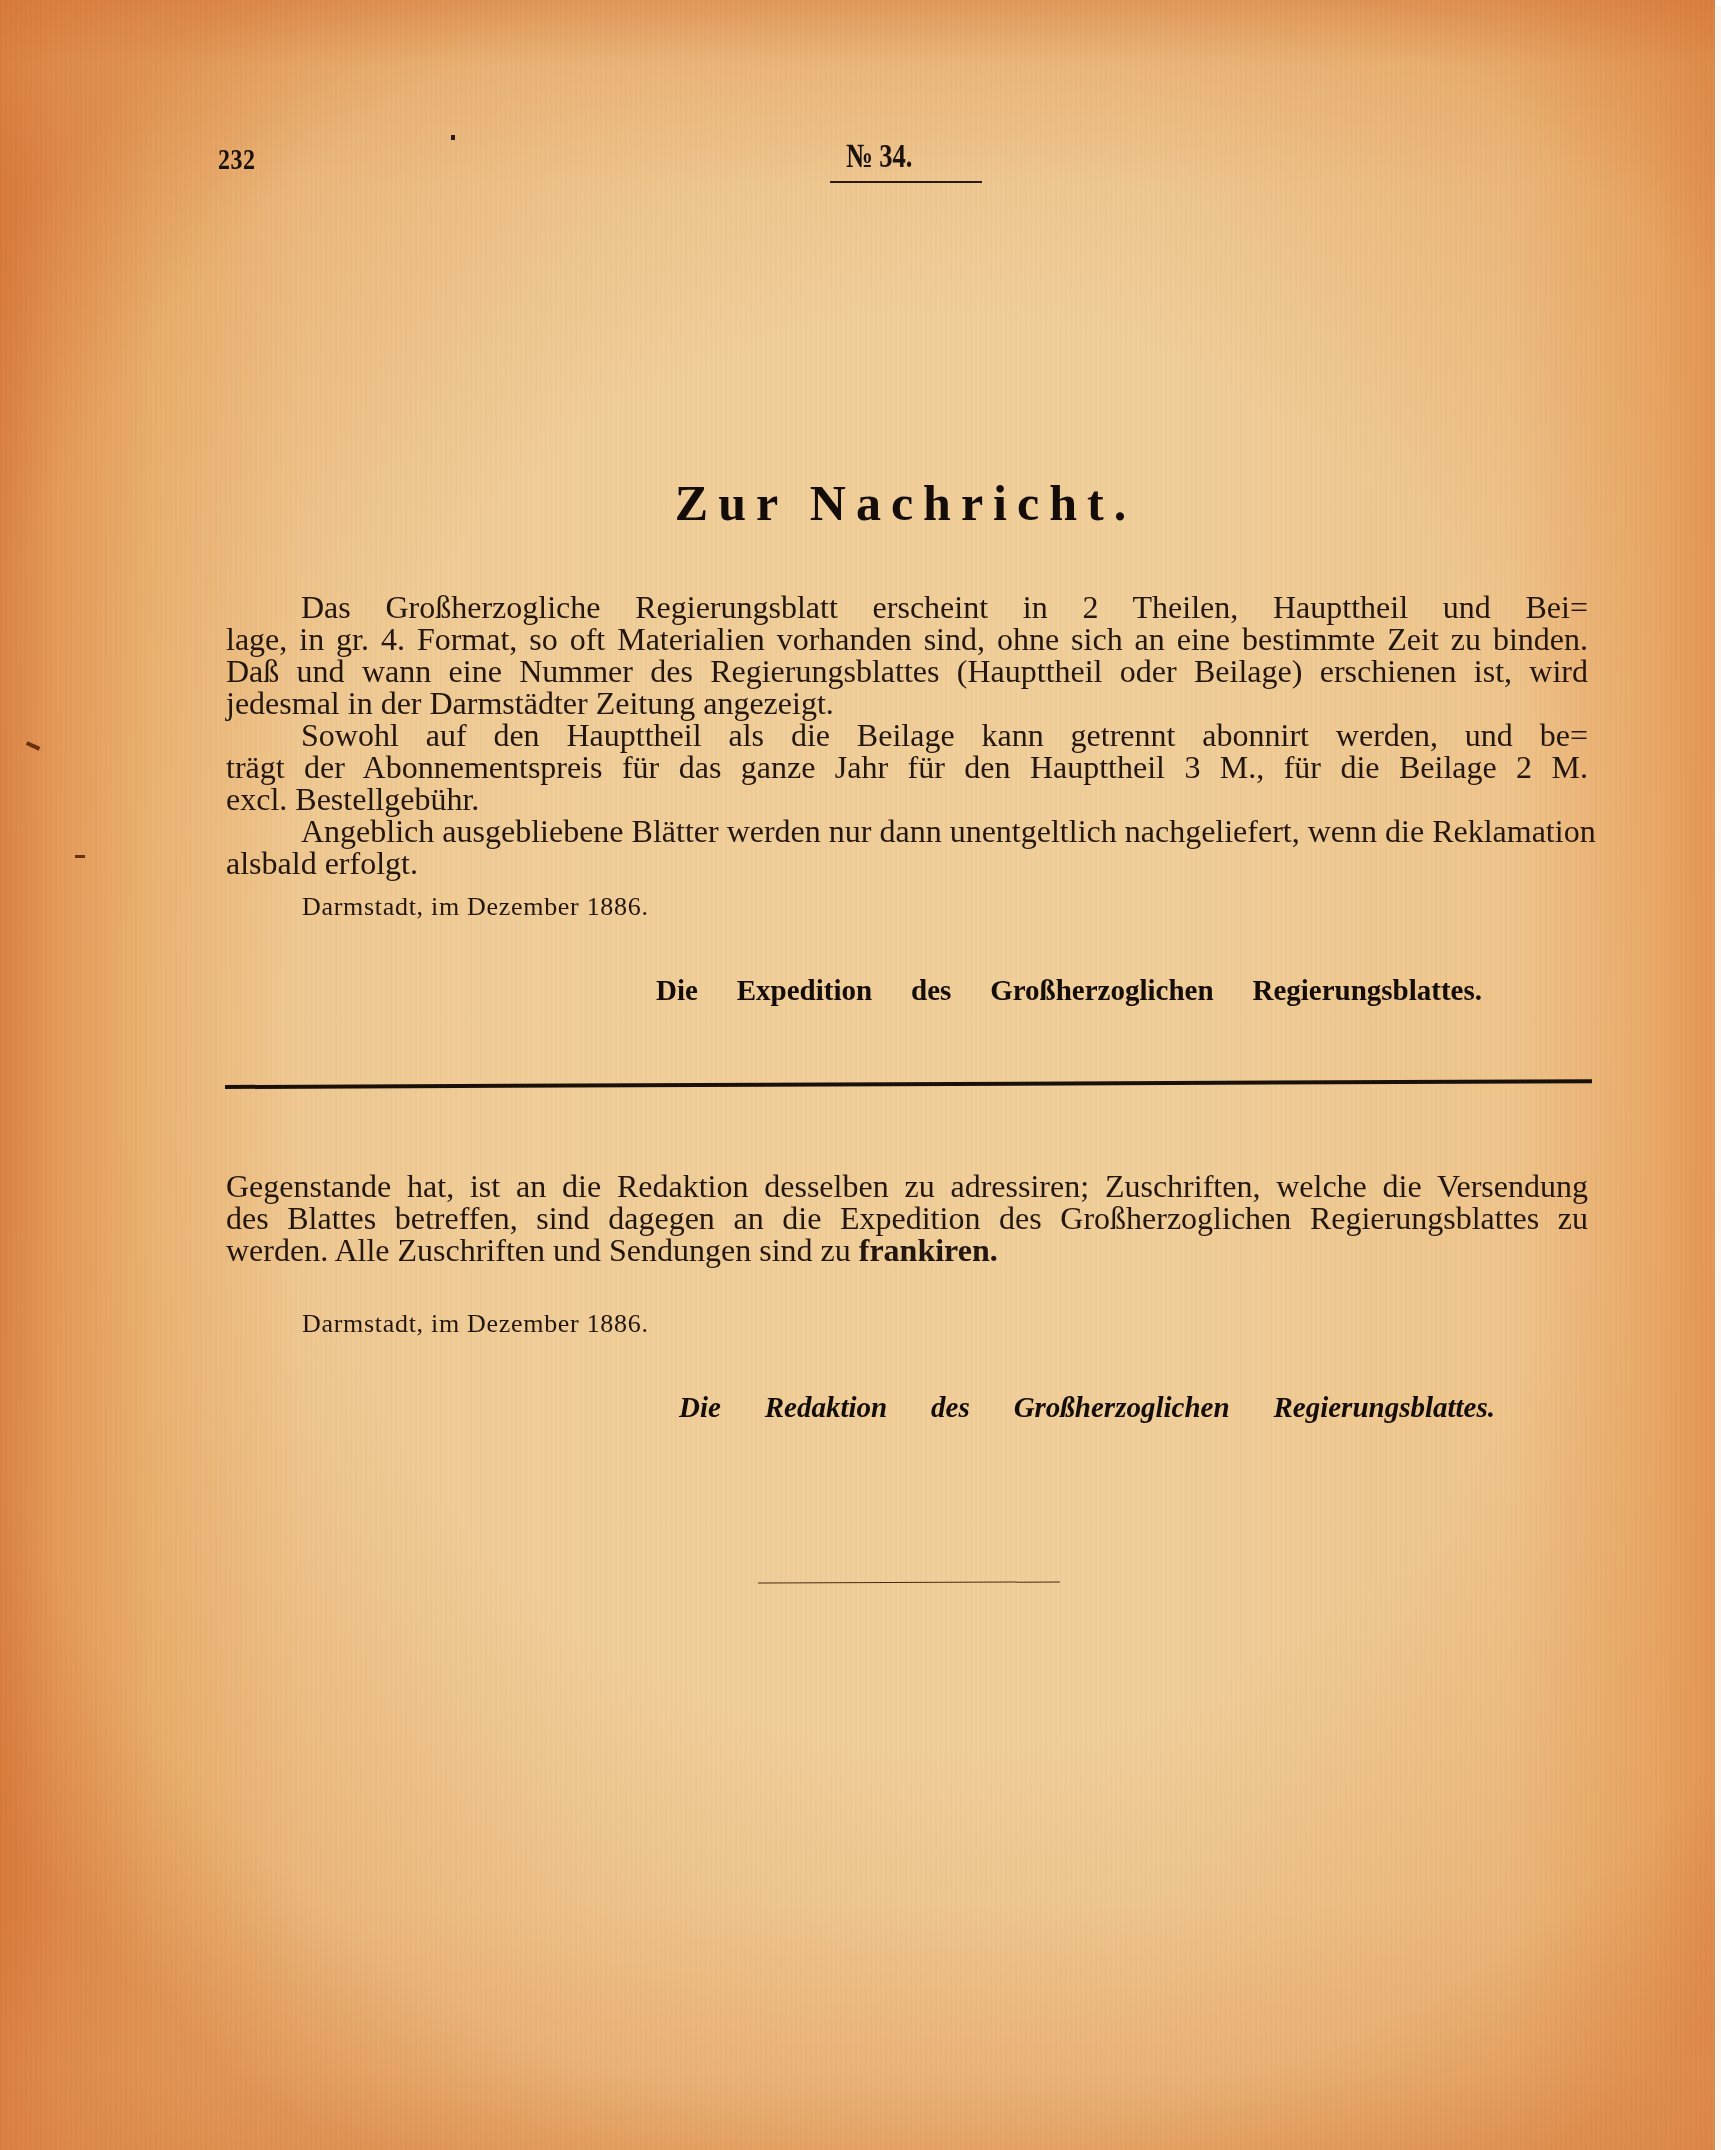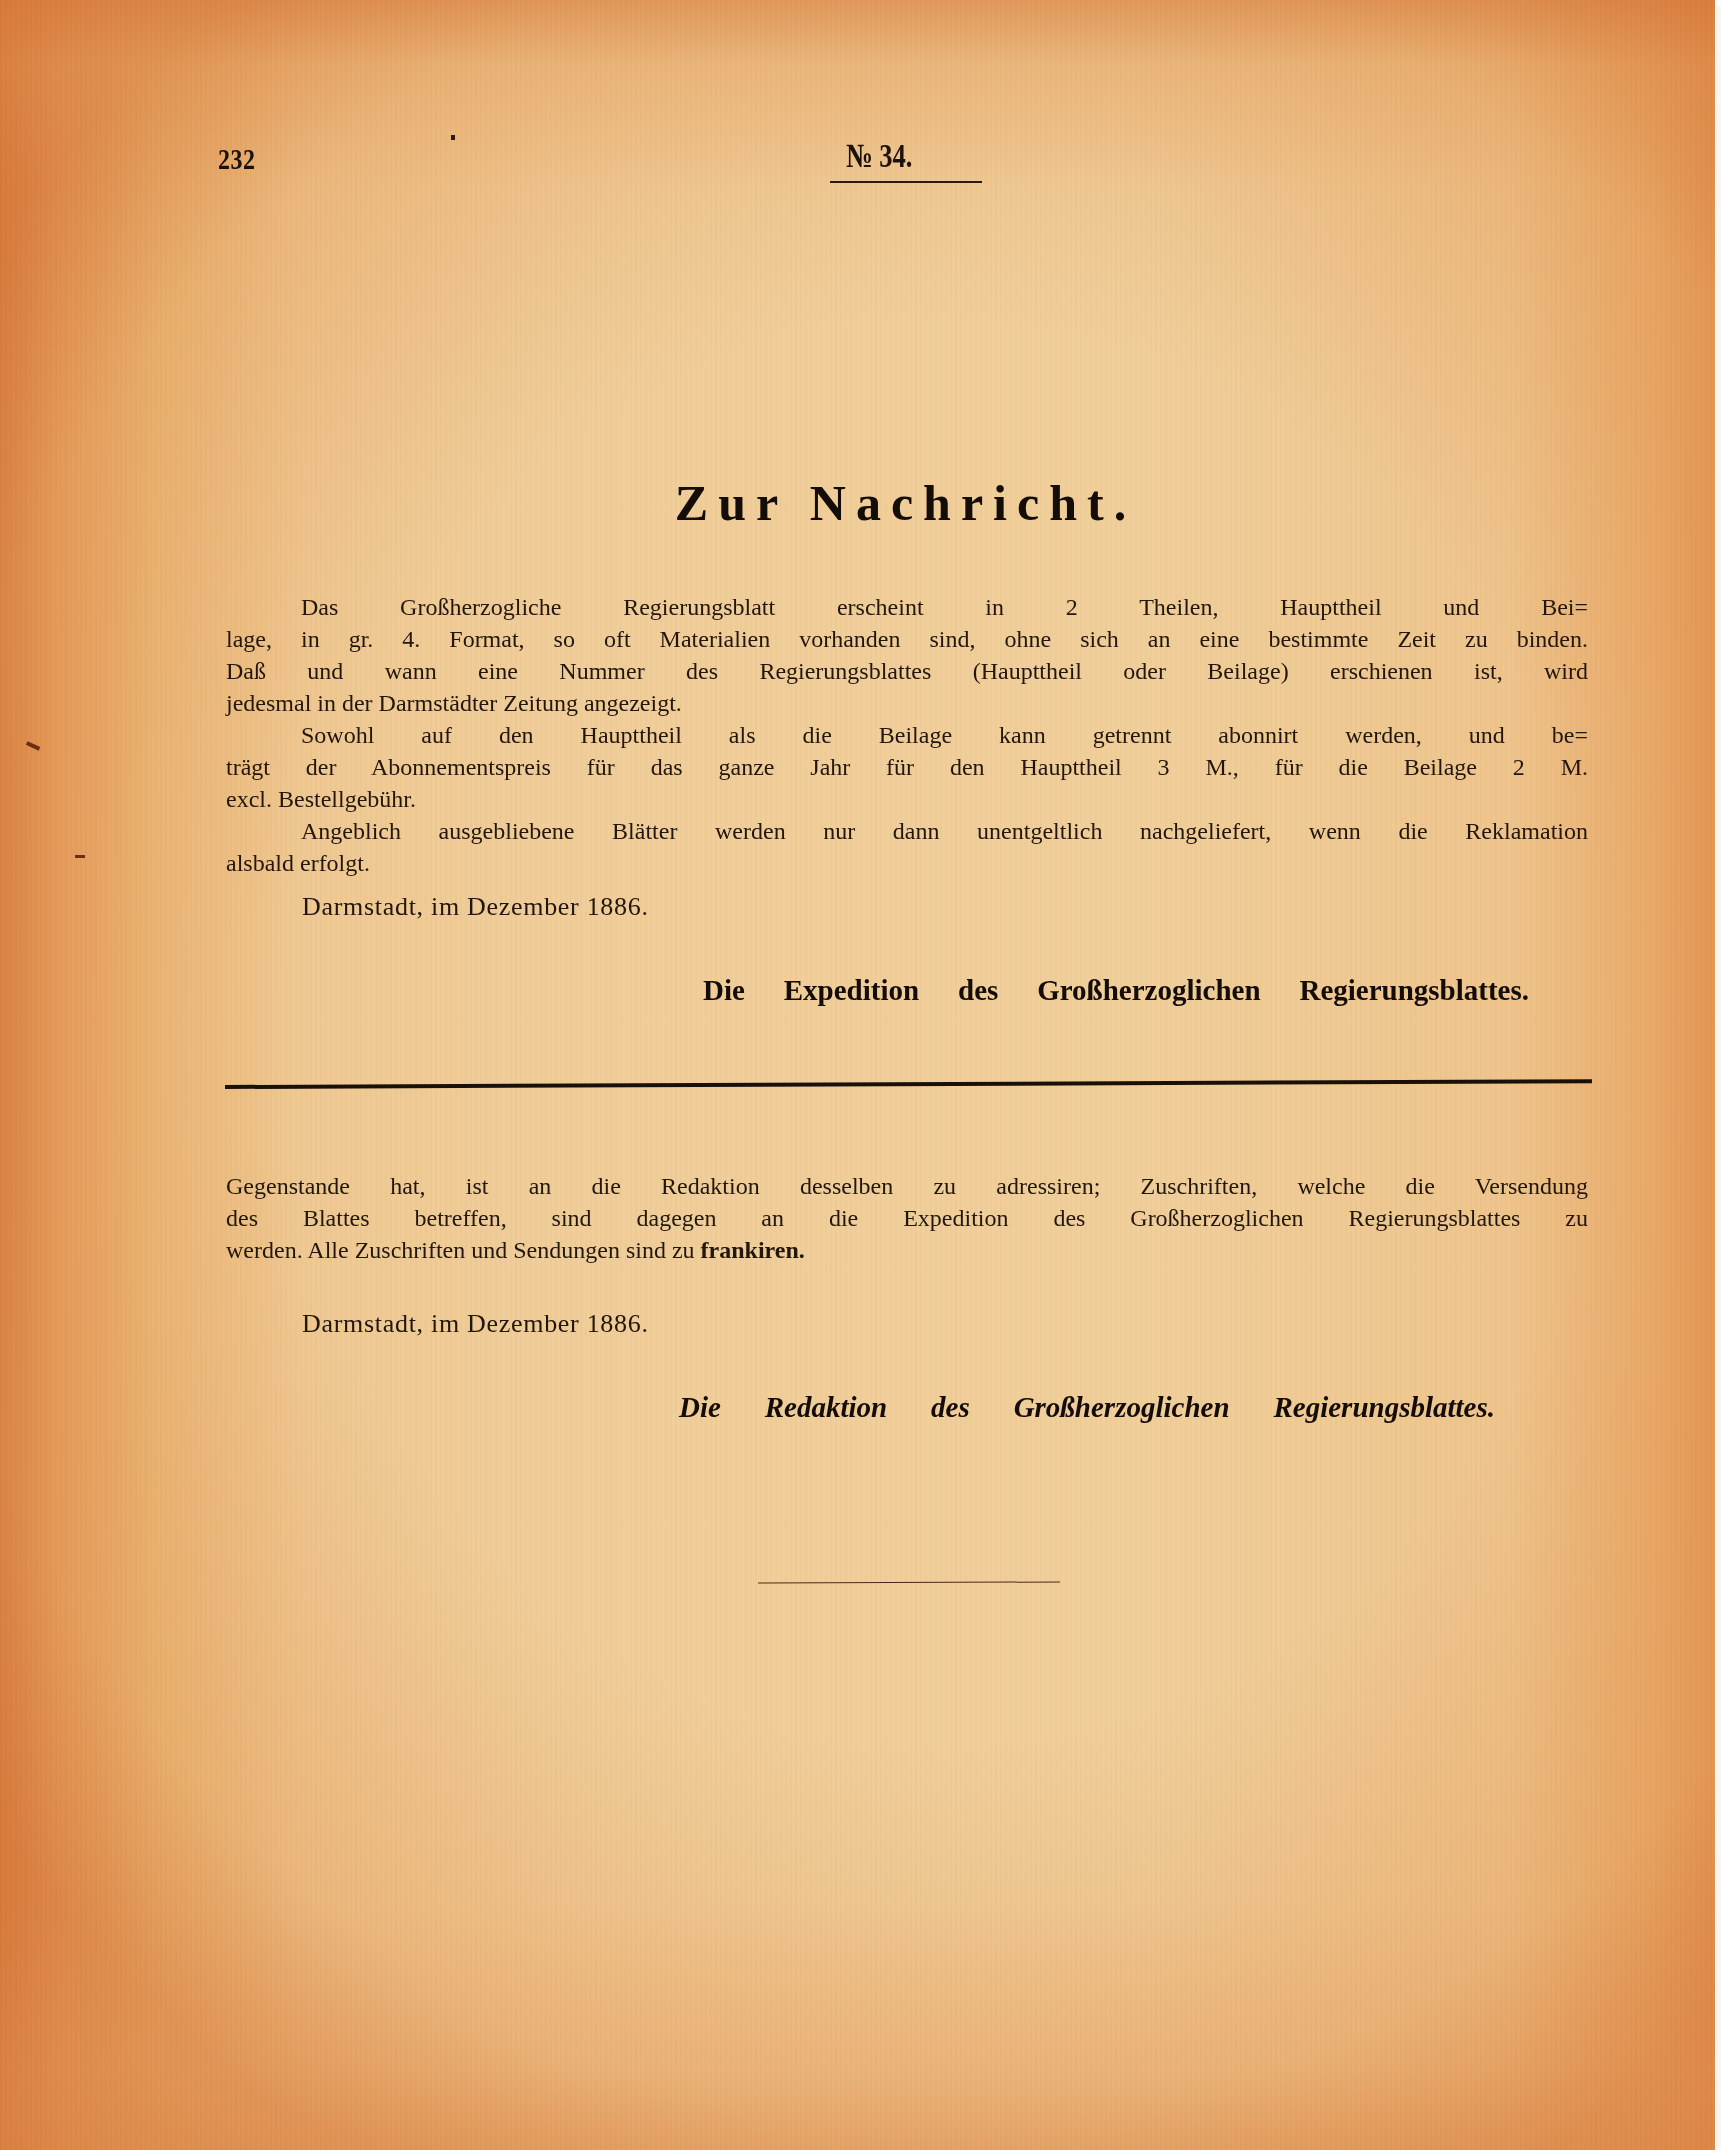--- a/index.html
+++ b/index.html
@@ -85,21 +85,21 @@
       font-size: 50px;
       font-weight: bold;
       letter-spacing: 10px;
       font-family: "Liberation Serif", serif;
       color: #140c08;
     }
     .body-block {
       left: 226px;
       width: 1362px;
       font-family: "Liberation Serif", serif;
-      font-size: 24px;
+      font-size: 32px;
       line-height: 32px;
       color: #22160e;
     }
     .line {
       display: block;
       white-space: nowrap;
       text-align: justify;
       text-align-last: justify;
       height: 32px;
     }
@@ -117,21 +117,21 @@
     }
     .date1 { top: 892px; }
     .date2 { top: 1309px; }
     .signature {
       font-family: "Liberation Serif", serif;
       font-size: 29px;
       font-weight: bold;
       color: #140c08;
       white-space: nowrap;
     }
-    .sig1 { left: 703px; top: 974px; width: 826px; text-align: justify; text-align-last: justify; }
+    .sig1 { left: 656px; top: 974px; width: 826px; text-align: justify; text-align-last: justify; }
     .sig2 { left: 679px; top: 1391px; width: 816px; text-align: justify; text-align-last: justify; font-style: italic; }
     .rule-thick {
       left: 225px;
       top: 1085px;
       width: 1367px;
       height: 3.6px;
       background: #1a100a;
       transform: rotate(-0.24deg);
       transform-origin: left center;
     }

